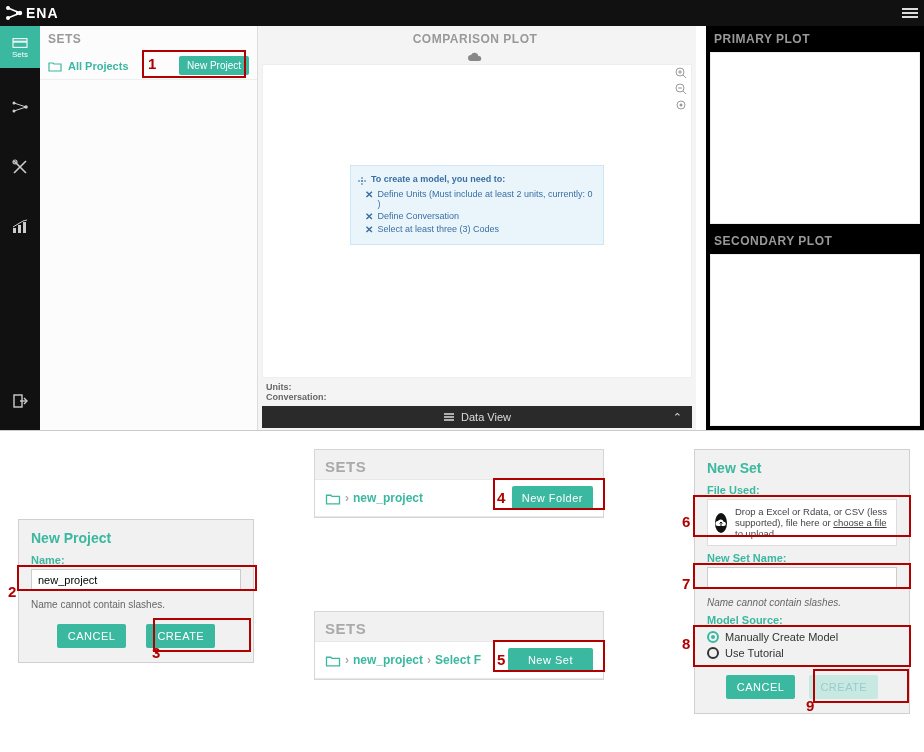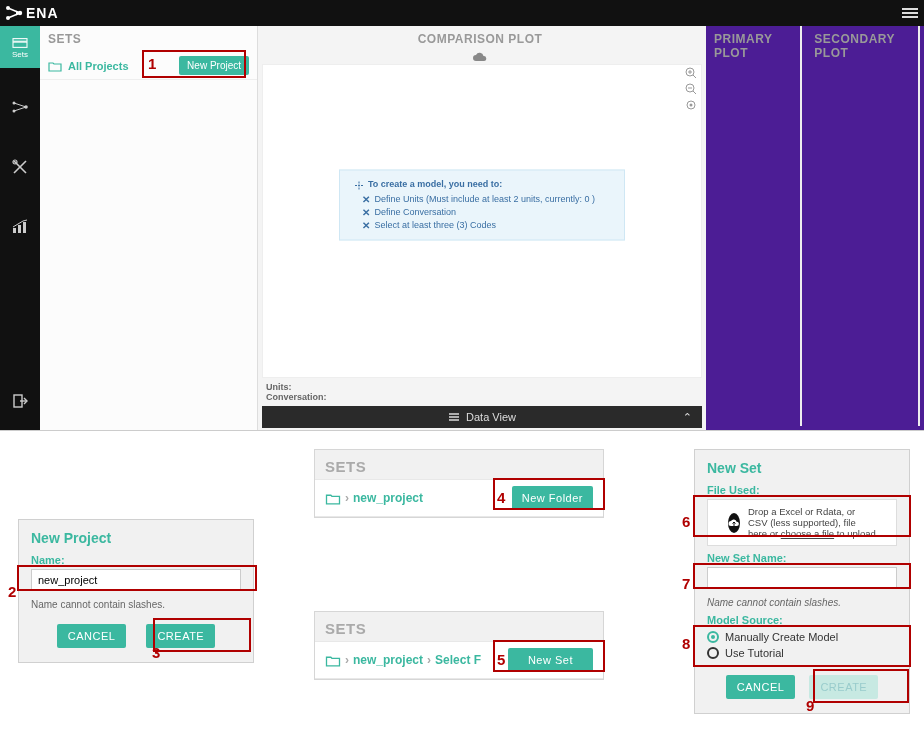--- a/index.html
+++ b/index.html
@@ -28,48 +28,48 @@
   .sets-row { display: flex; align-items: center; padding: 4px 8px; justify-content: space-between; border-bottom:1px solid #eee; }
   .folder-label { display: flex; align-items: center; gap: 6px; color: #3bb8a0; font-size: 11px; font-weight:600;}
   .btn-teal { background: #3bb8a0; color: #fff; border: none; padding: 4px 8px; font-size: 10px; border-radius: 2px; cursor: pointer; }
   .btn-teal.wide { padding: 6px 11px; font-size: 11px; letter-spacing: .5px;}
   .btn-teal.light { background: #c7e9e2; color:#9cc;}
   
   .plot-col { flex: 1; display: flex; flex-direction: column; background:#f4f4f4;}
   .plot-top { display: flex; justify-content: space-between; align-items: center; padding-right: 4px; flex-direction: column;}
   .plot-area { background: #fff; margin: 0 4px; flex: 1; position: relative; border:1px solid #eee;}
   .plot-icons { position: absolute; right: 4px; top: 2px; display: flex; flex-direction: column; gap: 4px; color:#aaa;}
-  .hint-box { position: absolute; left: 50%; top: 45%; transform: translate(-50%,-50%); background: #eaf5fb; border: 1px solid #cfe7f4; width: 286px; padding: 8px 14px; font-size: 9px; color: #3a6fa3;}
+  .hint-box { position: absolute; left: 50%; top: 45%; transform: translate(-50%,-50%); background: #eaf5fb; border: 1px solid #cfe7f4; width: 254px; padding: 8px 6px; font-size: 9px; color: #3a6fa3;}
   .hint-title { color:#3a6fa3; font-weight:600; margin-bottom:4px; }
   .hint-row { display:flex; align-items:flex-start; gap:4px; padding:1px 0 1px 8px; }
   .hint-x { color:#3a6fa3; font-weight:700; font-size:10px; }
   .plot-footer { padding: 4px 8px; font-size: 9px; color:#666; font-weight:600;}
   .dataview-bar { background: #2a2a2a; color: #ddd; display:flex; align-items:center; justify-content:center; position:relative; padding:5px 0; font-size:11px; margin: 0 4px 2px;}
   .dataview-bar .chev { position:absolute; right:10px; color:#ddd;}
   
-  .right-col { width: 218px; display:flex; flex-direction:row; background:#4c1d95;}
+  .right-col { width: 218px; display:flex; flex-direction:column; background:#000000;margin-left:10px;}
   .right-plot { background:#fff; margin: 0 4px 4px; border:1px solid #eee; flex:1;}
   
   
   .floats { position: relative; height: 310px; }
   .card { position: absolute; background: #f1f1f1; border: 1px solid #d0d0d0; padding: 10px 12px 14px; }
   .card h3 { color: #3bb8a0; font-size: 14px; font-weight: 600; margin-bottom: 8px;}
   .label-teal { color:#3bb8a0; font-size:11px; font-weight:600; margin: 6px 0 3px; }
   .text-input { width: 100%; border: 1px solid #ccc; padding: 4px 6px; font-size: 11px; background:#fff; }
   .hint-text { font-size: 10px; color: #666; margin-top: 8px; font-style: italic;}
   .btn-row { display:flex; gap: 20px; justify-content:center; margin-top: 14px;}
   
   .sets-card { position:absolute; background:#f1f1f1; border:1px solid #d6d6d6; width:290px; }
   .sets-card .panel-header { font-size: 15px; padding:8px 10px 4px; color:#aaa;}
   .sets-card-row { display:flex; align-items:center; justify-content:space-between; padding:6px 10px; background:#fff; border-top:1px solid #e8e8e8; border-bottom:1px solid #e8e8e8;}
   .crumb { display:flex; align-items:center; gap:4px; color:#3bb8a0; font-weight:600; font-size:12px;}
   .crumb .sep { color:#aaa; }
   .folder-row { background:#fff; padding:8px 26px; font-size:12px; color:#555;}
   
-  .dropzone { background:#fff; border:1px solid #ddd; display:flex; align-items:center; gap:8px; padding:6px 20px; font-size:9.5px; color:#444;}
+  .dropzone { background:#fff; border:1px solid #ddd; display:flex; align-items:center; gap:8px; padding:6px 7px; font-size:9.5px; color:#444;}
   .dropzone .cloud { background:#111; color:#fff; border-radius:50%; width:20px; height:20px; display:flex; align-items:center; justify-content:center;}
   .link-u { text-decoration: underline; }
   .radio-row { display:flex; align-items:center; gap:6px; font-size:11px; padding:2px 0;}
   .radio { width:12px; height:12px; border:2px solid #3bb8a0; border-radius:50%; position:relative; }
   .radio.checked::after { content:""; position:absolute; inset:2px; background:#3bb8a0; border-radius:50%;}
   .radio.empty { border-color:#333; }
   
   .redbox { position:absolute; border:2px solid #b00000; pointer-events:none;}
   .rednum { position:absolute; color:#b00000; font-weight:700; font-size:15px; }
   

